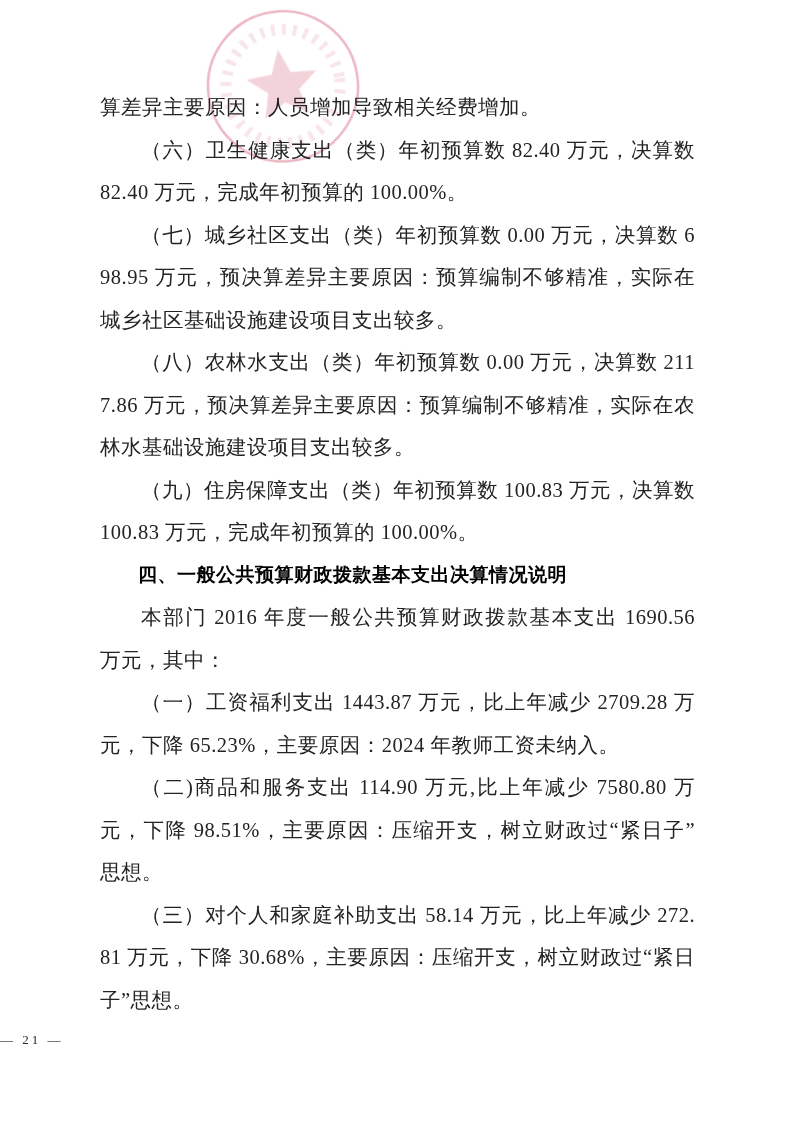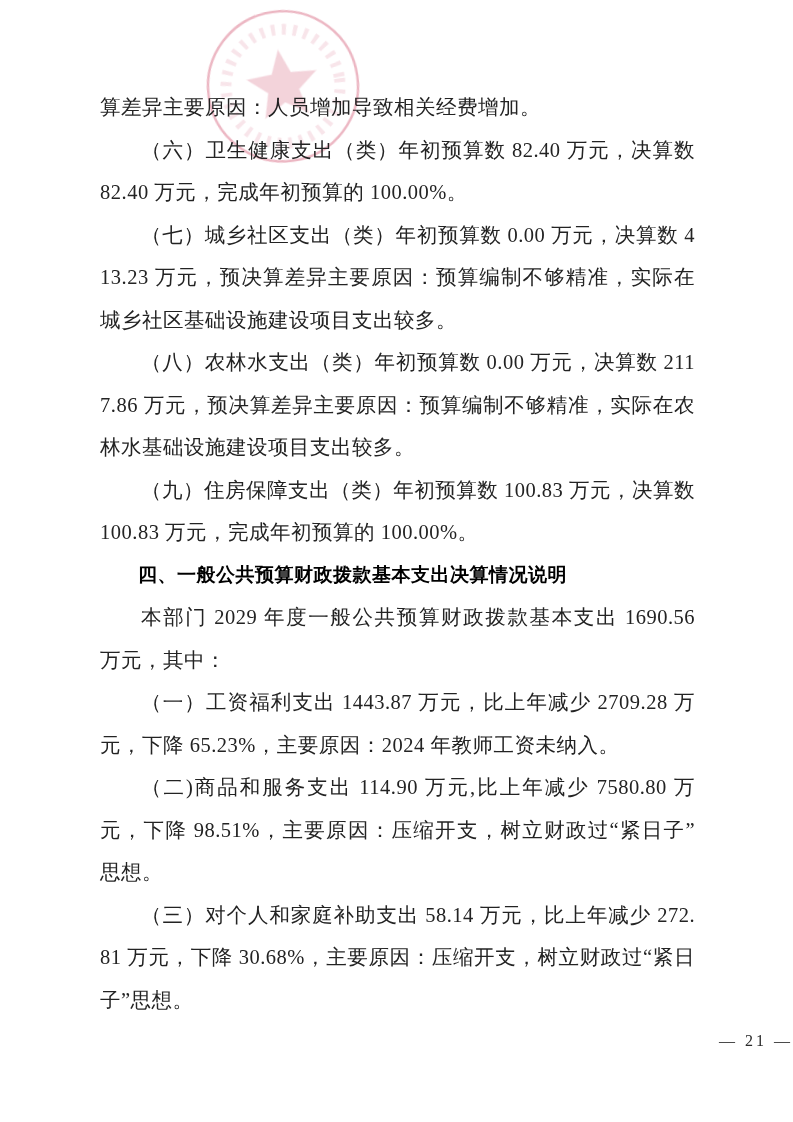--- a/index.html
+++ b/index.html
@@ -52,22 +52,22 @@
     height: 180px;
     transform: rotate(-8deg);
     filter: blur(0.4px);
     pointer-events: none;
   }
   .footer {
     position: absolute;
     left: 0;
     right: 0;
     top: 1032px;
-    text-align: right;
-    font-size: 16px;
+    text-align: left;
+    font-size: 13px;
     letter-spacing: 3px;
     color: #2a2a2a;
   }
 </style>
 </head>
 <body>
 
 <div class="page">
 
   <svg class="stamp" viewBox="0 0 180 180" xmlns="http://www.w3.org/2000/svg">
@@ -75,25 +75,25 @@
     <circle cx="88" cy="90" r="75" fill="none" stroke="#d4607a" stroke-width="2.5" opacity="0.45"></circle>
 
     <circle cx="88" cy="90" r="57" fill="none" stroke="#d4607a" stroke-width="11" stroke-dasharray="4 7" opacity="0.16"></circle>
 
     <polygon points="88,54 97.4,77.2 122.3,78.9 103.2,94.8 109.3,119 88,105.8 66.7,119 72.8,94.8 53.7,78.9 78.6,77.2" fill="#d4607a" opacity="0.28" stroke="#d4607a" stroke-width="1.5" stroke-opacity="0.45"></polygon>
   </svg>
 
   <div class="content">
     <p class="para noindent">算差异主要原因：人员增加导致相关经费增加。</p>
     <p class="para">（六）卫生健康支出（类）年初预算数 82.40 万元，决算数 82.40 万元，完成年初预算的 100.00%。</p>
-    <p class="para">（七）城乡社区支出（类）年初预算数 0.00 万元，决算数 413.23 万元，预决算差异主要原因：预算编制不够精准，实际在城乡社区基础设施建设项目支出较多。</p>
+    <p class="para">（七）城乡社区支出（类）年初预算数 0.00 万元，决算数 698.95 万元，预决算差异主要原因：预算编制不够精准，实际在城乡社区基础设施建设项目支出较多。</p>
     <p class="para">（八）农林水支出（类）年初预算数 0.00 万元，决算数 2117.86 万元，预决算差异主要原因：预算编制不够精准，实际在农林水基础设施建设项目支出较多。</p>
     <p class="para">（九）住房保障支出（类）年初预算数 100.83 万元，决算数 100.83 万元，完成年初预算的 100.00%。</p>
     <h2 class="heading">四、一般公共预算财政拨款基本支出决算情况说明</h2>
-    <p class="para">本部门 2029 年度一般公共预算财政拨款基本支出 1690.56 万元，其中：</p>
+    <p class="para">本部门 2016 年度一般公共预算财政拨款基本支出 1690.56 万元，其中：</p>
     <p class="para">（一）工资福利支出 1443.87 万元，比上年减少 2709.28 万元，下降 65.23%，主要原因：2024 年教师工资未纳入。</p>
     <p class="para">（二)商品和服务支出 114.90 万元,比上年减少 7580.80 万元，下降 98.51%，主要原因：压缩开支，树立财政过“紧日子”思想。</p>
     <p class="para">（三）对个人和家庭补助支出 58.14 万元，比上年减少 272.81 万元，下降 30.68%，主要原因：压缩开支，树立财政过“紧日子”思想。</p>
   </div>
 
   <div class="footer">— 21 —</div>
 
 </div>
 
 </body></html>

